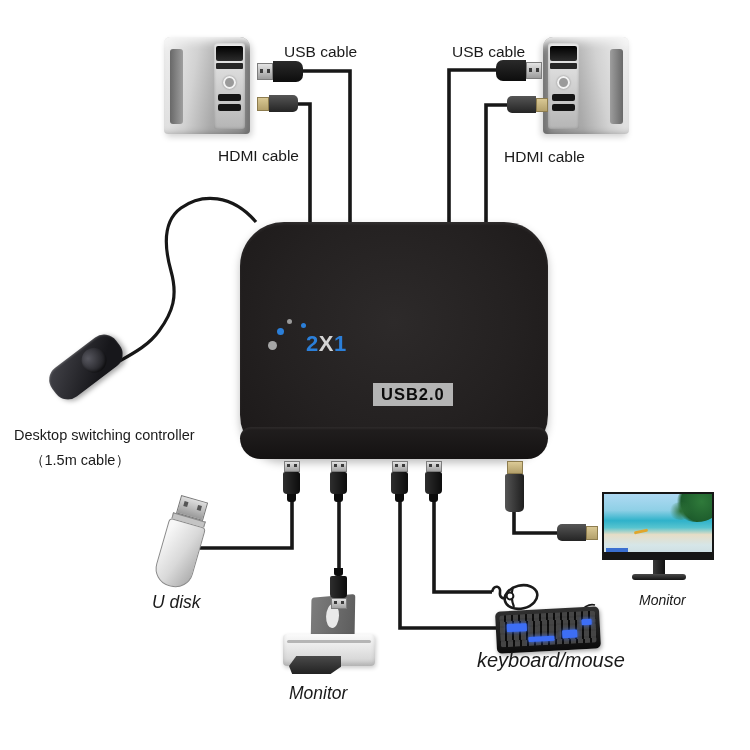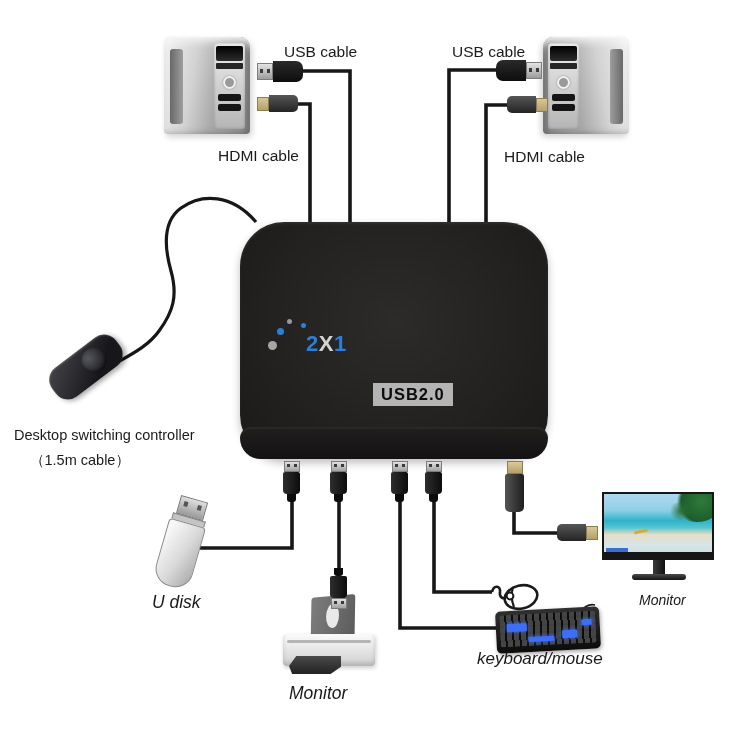--- a/index.html
+++ b/index.html
@@ -283,16 +283,16 @@
   </div>
 
   <div class="lbl" style="left:284px;top:43px;">USB cable</div>
   <div class="lbl" style="left:218px;top:147px;">HDMI cable</div>
   <div class="lbl" style="left:452px;top:43px;">USB cable</div>
   <div class="lbl" style="left:504px;top:148px;">HDMI cable</div>
   <div class="lbl" style="left:14px;top:427px;font-size:14.5px;">Desktop switching controller</div>
   <div class="lbl" style="left:30px;top:451px;font-size:14.5px;">（1.5m cable）</div>
   <div class="lbl big" style="left:152px;top:592px;">U disk</div>
   <div class="lbl big" style="left:289px;top:683px;">Monitor</div>
-  <div class="lbl big" style="left:477px;top:649px;font-size:17px;">keyboard/mouse</div>
+  <div class="lbl big" style="left:477px;top:649px;font-size:20px;">keyboard/mouse</div>
   <div class="lbl big" style="left:639px;top:592px;font-size:14px;">Monitor</div>
 
 </div>
 
 </body></html>

